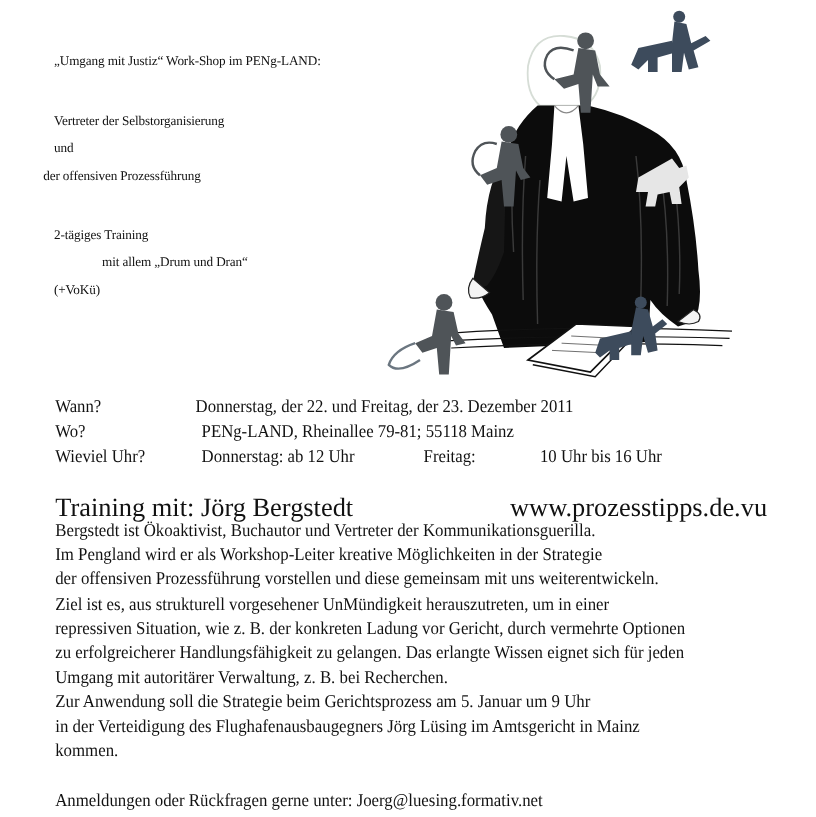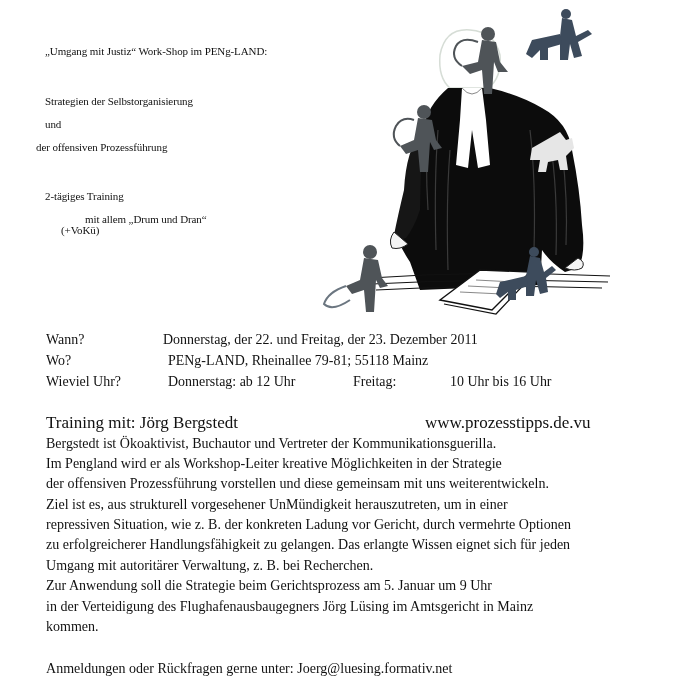--- a/index.html
+++ b/index.html
@@ -3,21 +3,21 @@
   <meta charset="utf-8">
   <style>
     html, body { margin: 0; padding: 0; }
     body {
       width: 680px; height: 681px; background: #ffffff; position: relative; overflow: hidden;
       font-family: "Liberation Serif", "DejaVu Serif", serif; color: #111111;
     }
     .abs { position: absolute; white-space: nowrap; }
     .head { font-size: 11px; line-height: 20px; letter-spacing: -0.1px; }
     .info { font-size: 15px; line-height: 18px; transform: scaleX(0.93); transform-origin: left top; }
-    .train { font-size: 17px; line-height: 20px; }
+    .train { font-size: 22px; line-height: 20px; }
     .body { font-size: 15px; line-height: 19.4px; transform: scaleX(0.935); transform-origin: left top; }
     #art { position: absolute; left: 310px; top: 0; width: 370px; height: 330px; }
   </style>
 </head>
 <body>
 
 <svg id="art" viewBox="0 0 370 330" xmlns="http://www.w3.org/2000/svg">
 
   <path d="M130 55 Q135 28 160 30 Q185 32 190 55 Q192 78 178 88 L140 88 Q128 78 130 55 Z" fill="#ffffff" stroke="#d6ddd6" stroke-width="1.5"></path>
 
@@ -82,27 +82,27 @@
   </g>
   <g fill="#3d4b5c">
     <circle cx="224" cy="252" r="5"></circle>
     <path d="M220 256 L230 258 L234 272 L242 266 L246 270 L236 278 L238 292 L230 294 L226 280 L224 296 L216 296 L216 276 Z"></path>
     <path d="M190 282 L216 276 L218 286 L206 290 L206 300 L198 300 L198 292 L190 298 L186 294 Z"></path>
   </g>
 </svg>
 
 <div class="abs head" style="left:45px;top:41px;">„Umgang mit Justiz“ Work-Shop im PENg-LAND:</div>
 
-<div class="abs head" style="left:45px;top:91px;">Strategien der Selbstorganisierung</div>
+<div class="abs head" style="left:45px;top:91px;">Vertreter der Selbstorganisierung</div>
 <div class="abs head" style="left:45px;top:114px;">und</div>
 <div class="abs head" style="left:36px;top:137px;text-align:center;">der offensiven Prozessführung</div>
 
 <div class="abs head" style="left:45px;top:186px;font-family:Liberation Serif, serif;">2-tägiges Training</div>
 <div class="abs head" style="left:45px;top:209px;margin-left:40px;">mit allem „Drum und Dran“</div>
-<div class="abs head" style="left:45px;top:220px;margin-left:16px;">(+VoKü)</div>
+<div class="abs head" style="left:45px;top:232px;">(+VoKü)</div>
 
 <div class="abs info" style="left:46px;top:330px;">Wann?</div>
 <div class="abs info" style="left:163px;top:330px;">Donnerstag, der 22. und Freitag, der 23. Dezember 2011</div>
 
 <div class="abs info" style="left:46px;top:351px;">Wo?</div>
 <div class="abs info" style="left:168px;top:351px;">PENg-LAND, Rheinallee 79-81;  55118 Mainz</div>
 
 <div class="abs info" style="left:46px;top:372px;">Wieviel Uhr?</div>
 <div class="abs info" style="left:168px;top:372px;">Donnerstag: ab 12 Uhr</div>
 <div class="abs info" style="left:353px;top:372px;">Freitag:</div>

